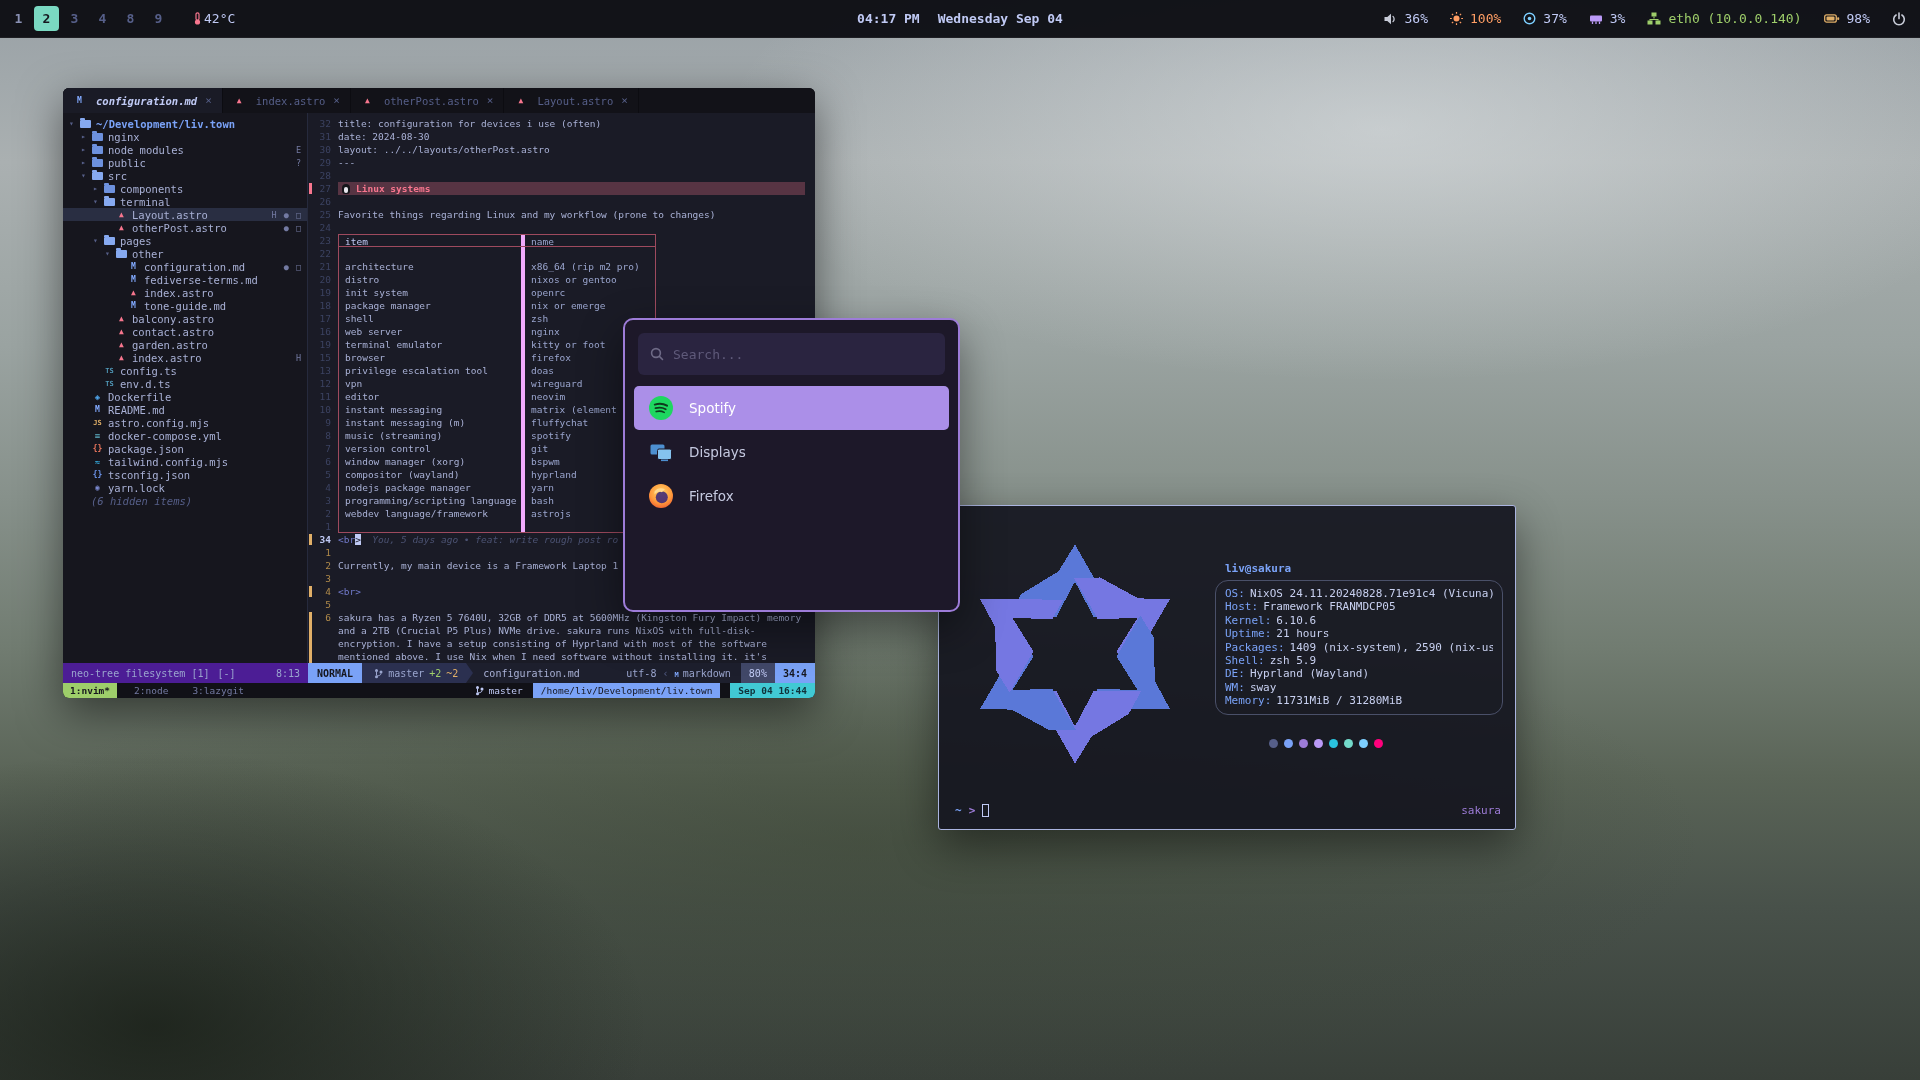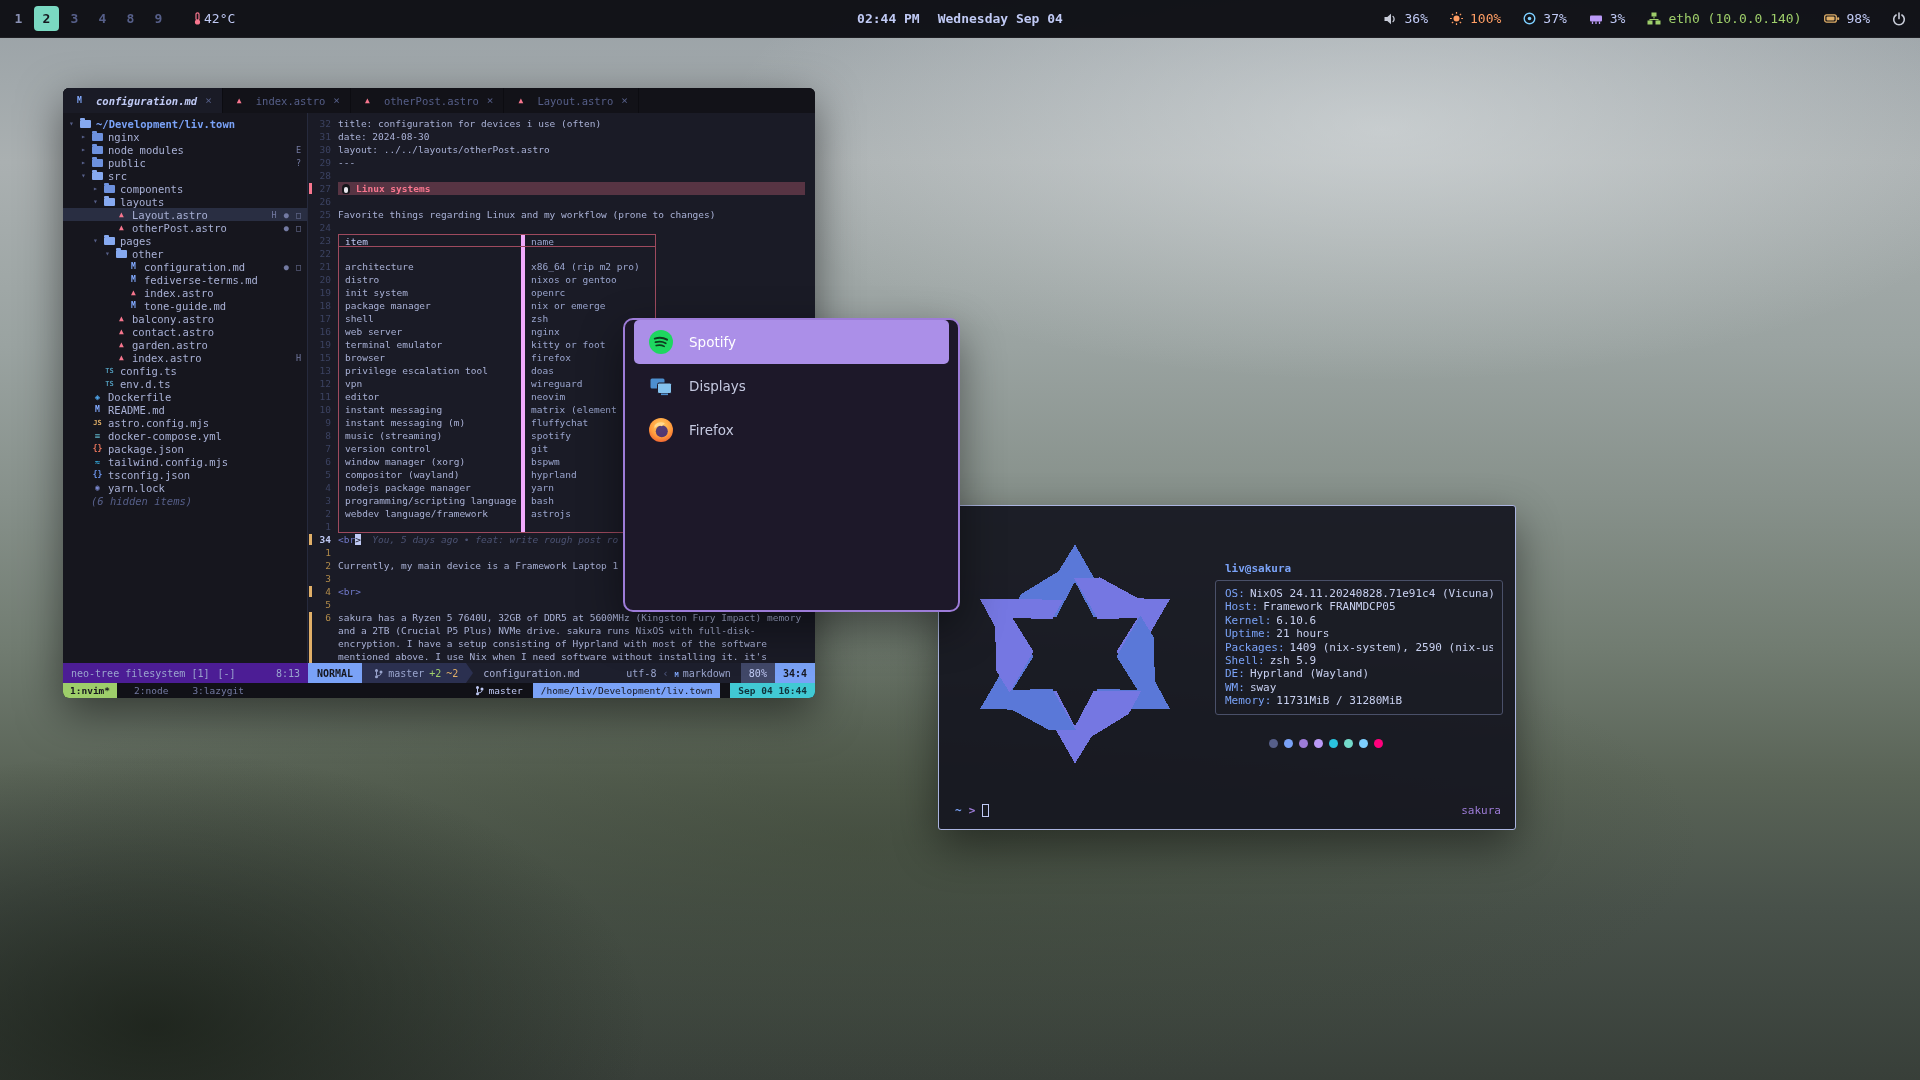--- a/index.html
+++ b/index.html
@@ -161,21 +161,21 @@
   #fetch {
     position:absolute; left:938px; top:505px; width:578px; height:325px;
     background:rgba(20,21,31,.93); border:1px solid #aab4e0; border-radius:3px;
     box-shadow:0 16px 44px rgba(0,0,0,.45);
     font-family:"DejaVu Sans Mono", monospace; font-size:11px; color:#c8d0f0;
     z-index:20;
   }
   .nixlogo { position:absolute; left:12px; top:20px; width:248px; height:256px; }
   .finfo { position:absolute; left:276px; top:56px; width:288px; }
   .fuser { color:#7aa2f7; font-weight:bold; margin-bottom:5px; margin-left:10px; }
-  .fbox { border:1px solid #4a5069; border-radius:3px; padding:6px 9px; }
+  .fbox { border:1px solid #4a5069; border-radius:13px; padding:6px 9px; }
   .frow { display:flex; line-height:13.4px; white-space:nowrap; overflow:hidden; }
   .flabel { color:#7aa2f7; margin-right:5px; flex:none; }
   .dots { position:absolute; left:330px; top:233px; display:flex; gap:6px; }
   .dot { width:9px; height:9px; border-radius:50%; }
   .fprompt { position:absolute; left:16px; bottom:12px; display:flex; gap:7px; align-items:center; }
   .fprompt .pp { color:#7aa2f7; font-weight:bold; }
   .fprompt .pc { color:#9d7cd8; font-weight:bold; }
   .curbox { width:7px; height:13px; border:1px solid #c0caf5; }
   .fsession { position:absolute; right:14px; bottom:12px; color:#9d7cd8; }
 </style>
@@ -194,21 +194,21 @@
   <div class="temp">
     <span class="c-pink">
       <svg width="13" height="13" viewBox="0 0 13 13">
           <rect x="5" y="0.8" width="3" height="7.5" rx="1.5" fill="none" stroke="currentColor" stroke-width="1.2"></rect>
           <circle cx="6.5" cy="10" r="2.6" fill="currentColor"></circle>
         </svg>
     </span>
     <span>42°C</span>
   </div>
   <div class="clock">
-    <span>02:44 PM</span>
+    <span>04:17 PM</span>
     <span>Wednesday Sep 04</span>
   </div>
   <div class="stats">
     <span class="stat">
       <span class="c-light">
         <svg width="14" height="12" viewBox="0 0 14 12">
             <path d="M0.5 4h2.8L7 0.8v10.4L3.3 8H0.5z" fill="currentColor"></path>
             <path d="M9 3.4a3.6 3.6 0 010 5.2" fill="none" stroke="currentColor" stroke-width="1.3" stroke-linecap="round"></path>
           </svg>
       </span>
@@ -340,21 +340,21 @@
         <i class="fi">
             <span class="folder-icon"></span>
           </i>
         <span class="tlabel">components</span>
       </div>
       <div class="trow d2">
         <span class="chev open"></span>
         <i class="fi">
             <span class="folder-open-icon"></span>
           </i>
-        <span class="tlabel">layouts</span>
+        <span class="tlabel">terminal</span>
       </div>
       <div class="trow d3 hl">
         <span class="chev"></span>
         <i class="fi astro-icon"></i>
         <span class="tlabel">Layout.astro</span>
         <span class="badge">H ● □</span>
       </div>
       <div class="trow d3">
         <span class="chev"></span>
         <i class="fi astro-icon"></i>
@@ -750,20 +750,27 @@
           <path d="M2.5 4v3.3M7 5.5c0 1.8-2.3 2.2-4 2.5" fill="none" stroke="#c0caf5" stroke-width="1"></path>
         </svg>
       <span>master</span>
     </span>
     <span class="tmux-path">/home/liv/Development/liv.town</span>
     <span class="tmux-date">Sep 04 16:44</span>
   </div>
 </div>
 
 <div id="launcher">
+  <div class="search">
+    <svg width="14" height="14" viewBox="0 0 14 14">
+        <circle cx="6" cy="6" r="4.4" fill="none" stroke="#6e6a86" stroke-width="1.6"></circle>
+        <path d="M9.4 9.4l3.1 3.1" stroke="#6e6a86" stroke-width="1.6" stroke-linecap="round"></path>
+      </svg>
+    <input type="text" placeholder="Search..." style="">
+  </div>
   <div class="litem selected">
     <svg class="appicon" viewBox="0 0 26 26">
       <circle cx="13" cy="13" r="12" fill="#1ed760"></circle>
       <path d="M6.8 9.6c4.4-1.3 8.9-.8 12.2 1.1" fill="none" stroke="#0e3a1d" stroke-width="2" stroke-linecap="round"></path>
       <path d="M7.5 13.2c3.6-1 7.3-.6 10.2 1" fill="none" stroke="#0e3a1d" stroke-width="1.8" stroke-linecap="round"></path>
       <path d="M8.2 16.6c2.9-.8 5.8-.4 8 .8" fill="none" stroke="#0e3a1d" stroke-width="1.6" stroke-linecap="round"></path>
     </svg>
     <span>Spotify</span>
   </div>
   <div class="litem">

